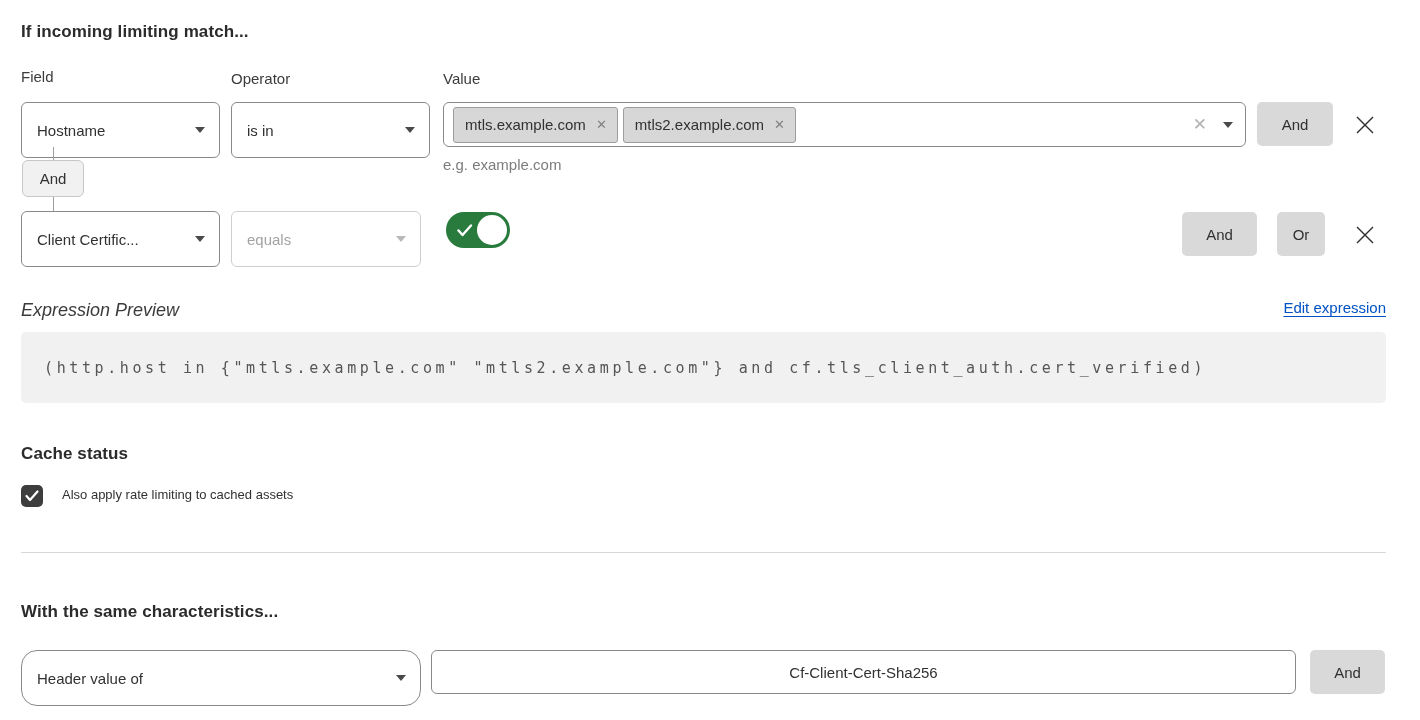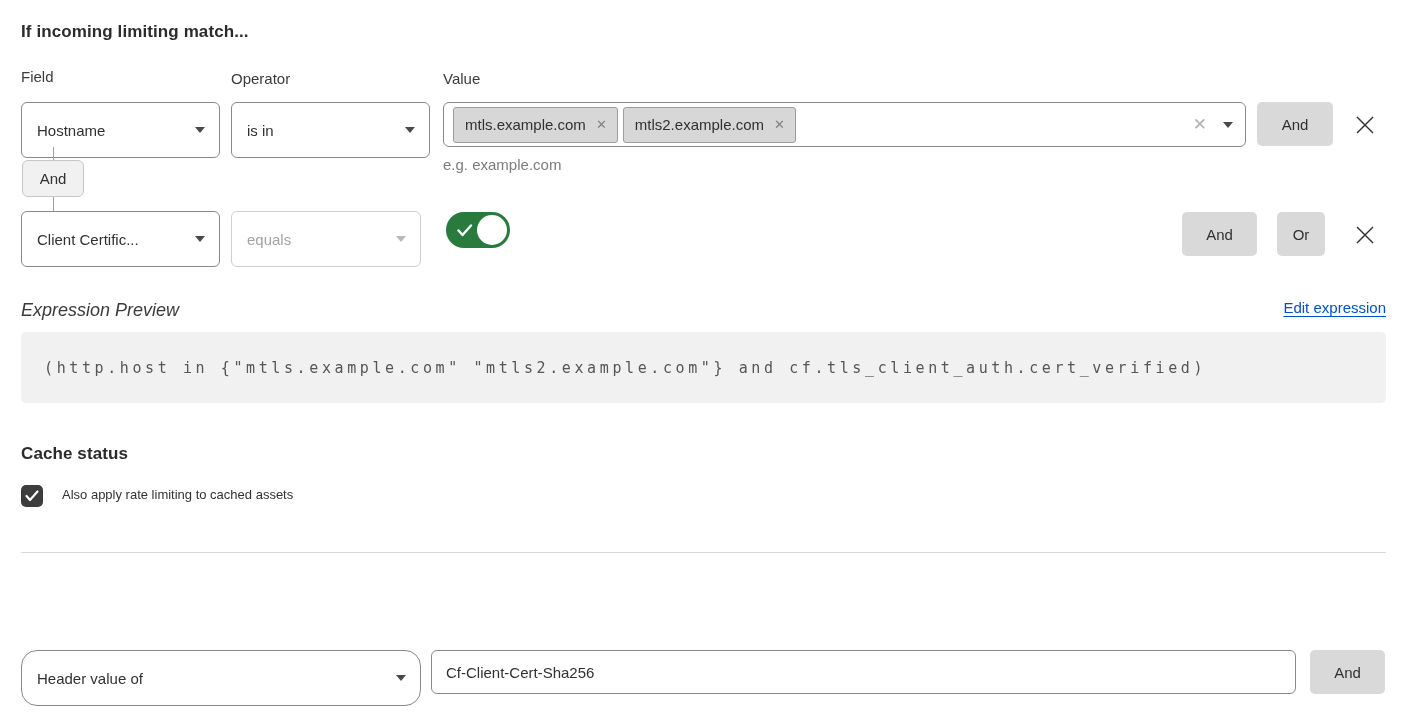--- a/index.html
+++ b/index.html
@@ -144,21 +144,21 @@
   }
   .cb-label { font-size: 13px; color: #313131; }
 
   .divider { height: 1px; background: #d8d8d8; }
 
   .text-input {
     padding: 0 14px;
     font-family: "Liberation Sans", sans-serif;
     width: 100%;
   }
-  input.text-input { outline: none; }
+  input.text-input { outline: none; text-align: center; }
 </style>
 </head>
 <body>
 
 <div class="canvas">
 
   <div class="abs h-title" style="left:21px; top:22px;">If incoming limiting match...</div>
 
   <div class="abs col-label" style="left:21px; top:68px;">Field</div>
   <div class="abs col-label" style="left:231px; top:70px;text-align:center;">Operator</div>
@@ -242,20 +242,21 @@
 
   <div class="abs checkbox" style="left:21px; top:485px;">
     <svg width="14" height="12" viewBox="0 0 14 12">
       <polyline points="1.5,6 5,10 12.5,1.5" fill="none" stroke="#ffffff" stroke-width="2.2" stroke-linecap="round" stroke-linejoin="round"></polyline>
     </svg>
   </div>
   <div class="abs cb-label" style="left:62px; top:487px;">Also apply rate limiting to cached assets</div>
 
   <div class="abs divider" style="left:21px; top:552px; width:1365px;"></div>
 
+  <div class="abs h-title" style="left:21px; top:602px;">With the same characteristics...</div>
 
   <div class="abs select" style="left:21px; top:650px; width:400px;border-radius:16px;">
     <span>Header value of</span>
     <span class="chev"></span>
   </div>
 
   <div class="abs" style="left:431px; top:650px; width:865px; height:44px;">
     <input class="text-input" style="height: 44px;" type="text" value="Cf-Client-Cert-Sha256">
   </div>
 

